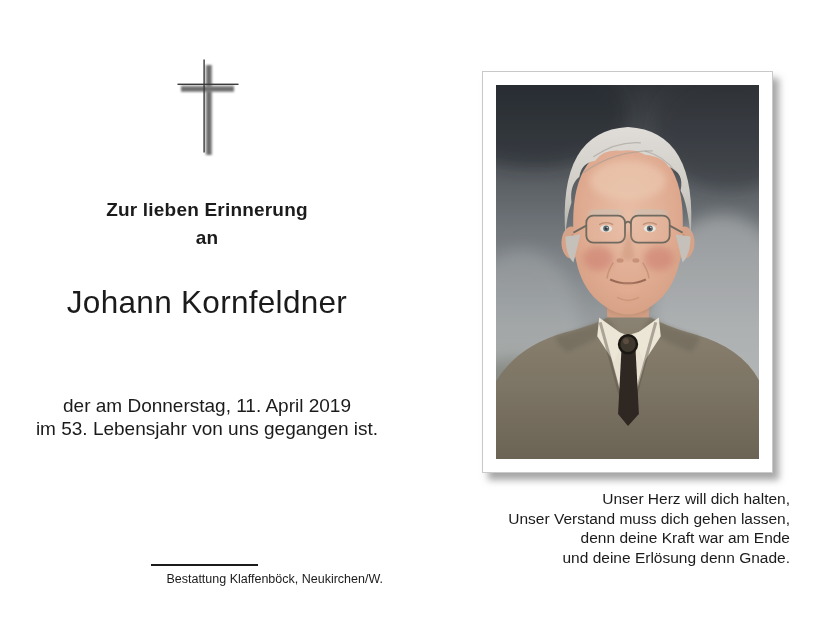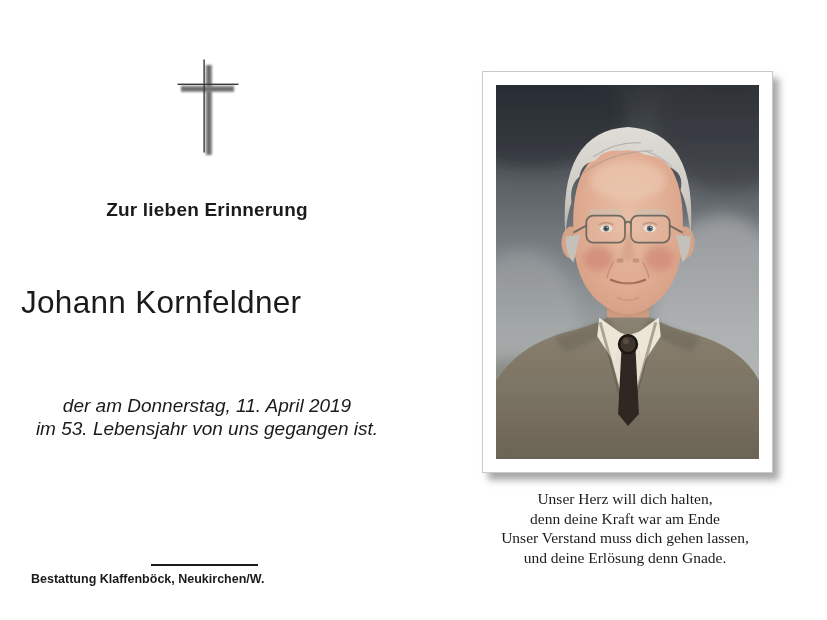--- a/index.html
+++ b/index.html
@@ -22,62 +22,63 @@
   .intro-block {
     position: absolute;
     left: 31px; top: 196px; width: 352px;
     text-align: center;
     font-size: 19px; font-weight: 600; line-height: 28px;
     letter-spacing: 0.2px;
   }
   .name-block {
     position: absolute;
     left: 21px; top: 284px; width: 372px;
+    text-align: center;
   }
   .deceased-name {
     font-size: 31.5px; font-weight: 400; line-height: 36px;
     letter-spacing: 0.3px;
   }
   .deceased-address {
     font-size: 15.5px; font-weight: 600; line-height: 20px;
   }
   .passing-block {
     position: absolute;
     left: 21px; top: 394px; width: 372px;
     text-align: center;
-    font-size: 19px; font-weight: 400; line-height: 23px; font-style: italic;
+    font-size: 19px; font-weight: 400; line-height: 23px;
   }
   .footer-rule {
     position: absolute;
     left: 151px; top: 564px;
     width: 107px; height: 1.5px;
     background: #1b1b1b;
   }
   .footer-block {
     position: absolute;
     left: 31px; top: 572px; width: 352px;
-    text-align: left;
-    font-size: 12.5px; font-weight: 700;
+    text-align: right;
+    font-size: 12.5px; font-weight: 400;
   }
   
   .photo-frame {
     position: absolute;
     left: 482px; top: 71px;
     width: 291px; height: 402px;
     background: #ffffff;
     border: 1px solid #c9c9c9;
     padding: 13px;
     box-shadow: 6px 7px 7px rgba(95, 95, 95, 0.55);
   }
   .photo-frame svg { display: block; width: 100%; height: 100%; }
   .poem-block {
     position: absolute;
     left: 460px; top: 489px; width: 330px;
-    text-align: center;
-    font-size: 15.5px; font-weight: 400; line-height: 19.5px; font-family: Liberation Serif, serif;
+    text-align: right;
+    font-size: 15.5px; font-weight: 400; line-height: 19.5px;
   }
 </style>
 </head>
 <body>
 
 <div class="canvas">
 
   <div class="cross-wrap">
     <svg viewBox="0 0 72 106" width="72" height="106" aria-hidden="true">
       <defs>
@@ -97,20 +98,21 @@
       </defs>
       <rect x="33.5" y="7" width="6.5" height="90" fill="url(#metalV)" filter="url(#crossBlur)"></rect>
       <rect x="9" y="27.5" width="53" height="6.5" fill="url(#metalH)" filter="url(#crossBlur)"></rect>
       <rect x="31.4" y="1.5" width="1.4" height="93" fill="#3a3a3a"></rect>
       <rect x="5.5" y="25.6" width="61" height="1.4" fill="#3a3a3a"></rect>
     </svg>
   </div>
 
   <div class="intro-block">
     <div>Zur lieben Erinnerung</div>
+    <div>an</div>
   </div>
 
   <div class="name-block">
     <div class="deceased-name">Johann Kornfeldner</div>
   </div>
 
   <div class="passing-block">
     <div>der am Donnerstag, 11. April 2019</div>
     <div>im 53. Lebensjahr von uns gegangen ist.</div>
   </div>
@@ -231,18 +233,18 @@
       <path d="M 115 195 Q 133 203 151 195" stroke="#9c6a55" stroke-width="2.2" fill="none"></path>
       <ellipse cx="133" cy="204" rx="12" ry="4" fill="#eab194" opacity="0.7" filter="url(#f2)"></ellipse>
       <path d="M 122 213 Q 133 219 144 213" stroke="#c99274" stroke-width="1.5" opacity="0.7" fill="none"></path>
 
       <rect x="0" y="0" width="265" height="375" fill="#8a7a64" opacity="0.06"></rect>
     </svg>
   </div>
 
   <div class="poem-block">
     <div>Unser Herz will dich halten,</div>
+    <div>Unser Verstand muss dich gehen lassen,</div>
     <div>denn deine Kraft war am Ende</div>
-    <div>Unser Verstand muss dich gehen lassen,</div>
     <div>und deine Erlösung denn Gnade.</div>
   </div>
 
 </div>
 
 </body></html>

